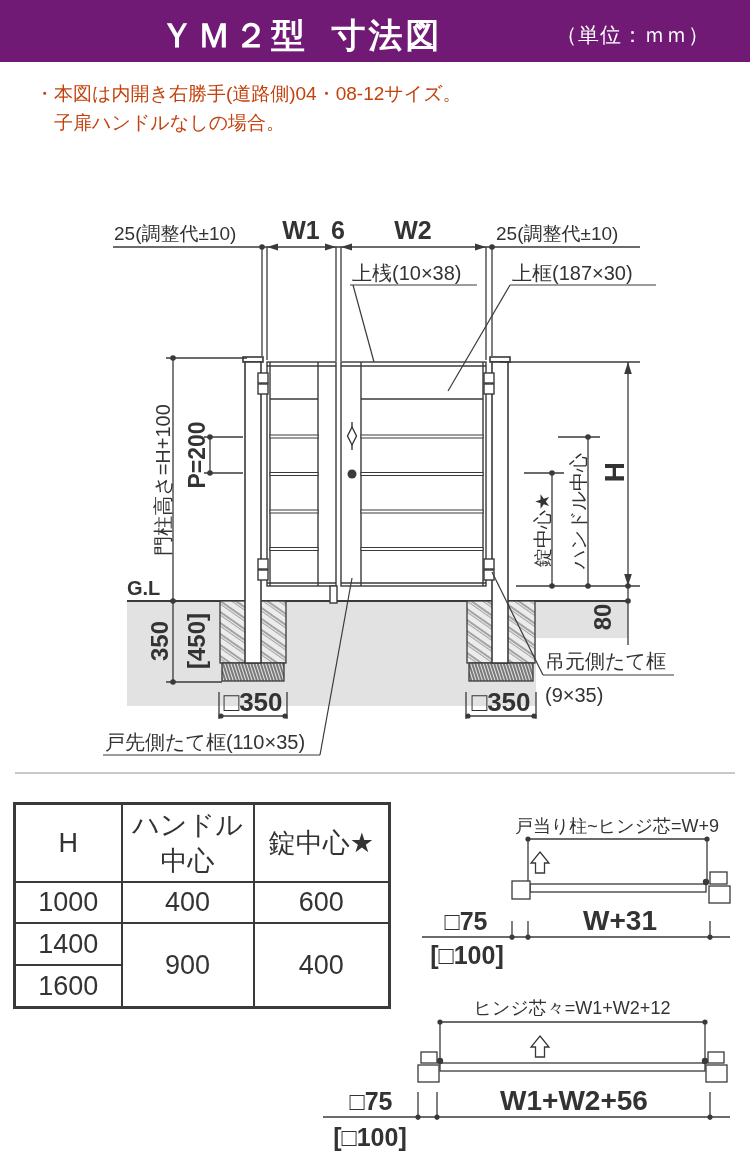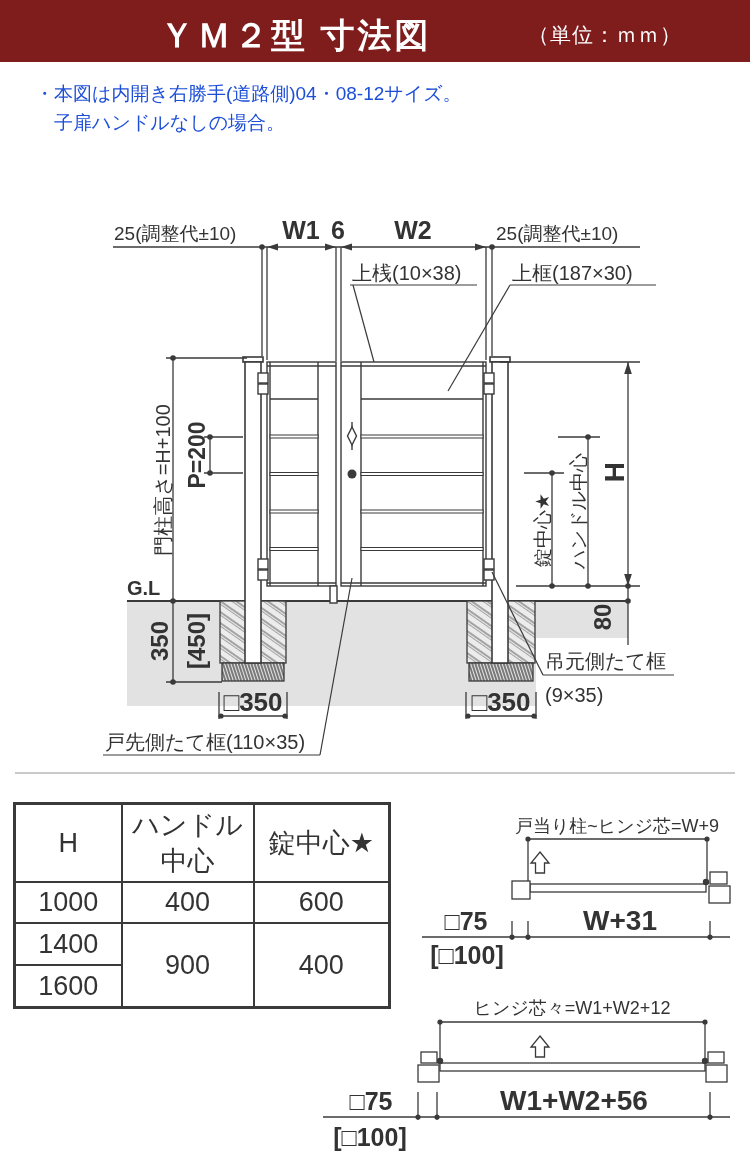--- a/index.html
+++ b/index.html
@@ -1,22 +1,22 @@
 <!DOCTYPE html>
 <html><head>
 <meta charset="utf-8">
 <style>
   html,body{margin:0;padding:0;background:#fff;}
   .page{position:relative;width:750px;height:1173px;background:#fff;overflow:hidden;
         font-family:"Liberation Sans","DejaVu Sans",sans-serif;color:#333;}
-  .titlebar{position:absolute;left:0;top:0;width:750px;height:62px;background:#7f1d1d;}
+  .titlebar{position:absolute;left:0;top:0;width:750px;height:62px;background:#701a75;font-family:Liberation Mono, monospace;}
   .title-main{position:absolute;left:160px;top:13px;font-size:34px;font-weight:bold;color:#fff;letter-spacing:3px;}
-  .title-unit{position:absolute;left:528px;top:21px;font-size:21px;color:#fff;letter-spacing:1px;}
+  .title-unit{position:absolute;left:556px;top:21px;font-size:21px;color:#fff;letter-spacing:1px;}
   .notes{position:absolute;left:35px;top:84px;width:700px;}
-  .notes p{margin:0 0 9px 0;font-size:19px;line-height:20px;color:#1d4ed8;}
+  .notes p{margin:0 0 9px 0;font-size:19px;line-height:20px;color:#c2410c;}
   svg text{fill:#333;}
   .divider{position:absolute;left:15px;top:772px;width:720px;height:2px;background:#c9c9c9;}
   table.spec{position:absolute;left:13px;top:802px;width:375px;border-collapse:collapse;table-layout:fixed;}
   table.spec td{border:2px solid #3a3a3a;text-align:center;vertical-align:middle;
      font-size:27px;color:#333;padding:0;}
   table.spec{border:3px solid #3a3a3a;}
   td.hdr{font-size:23px;height:76px;}
   .r1 td{height:39px;} .r2 td{height:40px;} .r3 td{height:40px;margin-top:35px;}
 </style>
 </head>

